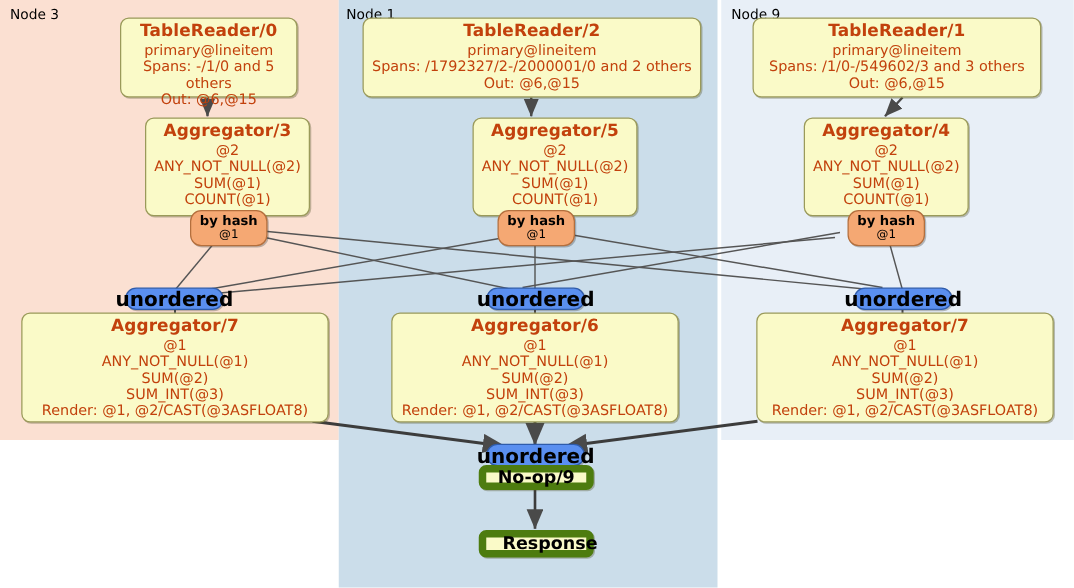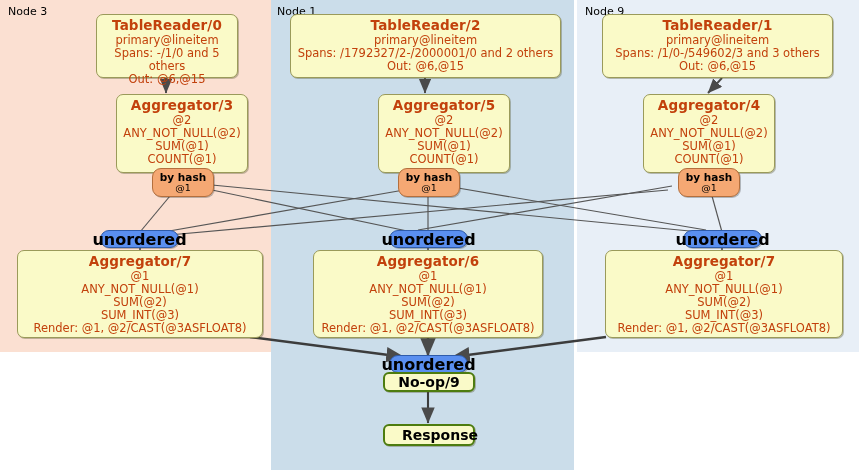--- a/index.html
+++ b/index.html
@@ -33,21 +33,21 @@
     padding-top:3px;
   }
   .nodebox .t{
     display:block;font-weight:bold;font-size:13.5px;letter-spacing:.1px;
     margin-bottom:1px;
   }
   .nodebox .l{display:block;font-size:11.5px;}
   .small-box{
     position:absolute;box-sizing:border-box;
     background:#FAFAC8;
-    border:2px solid #4d7c0f;
+    border:6px solid #4d7c0f;
     border-radius:6px;
     box-shadow:1px 1px 0 rgba(80,80,40,.35);
     text-align:center;font-weight:bold;font-size:14px;color:#000;
     display:flex;align-items:center;justify-content:center;
   }
   
   .pill{
     position:absolute;box-sizing:border-box;
     border-radius:11px;
     display:flex;flex-direction:column;align-items:center;justify-content:center;

